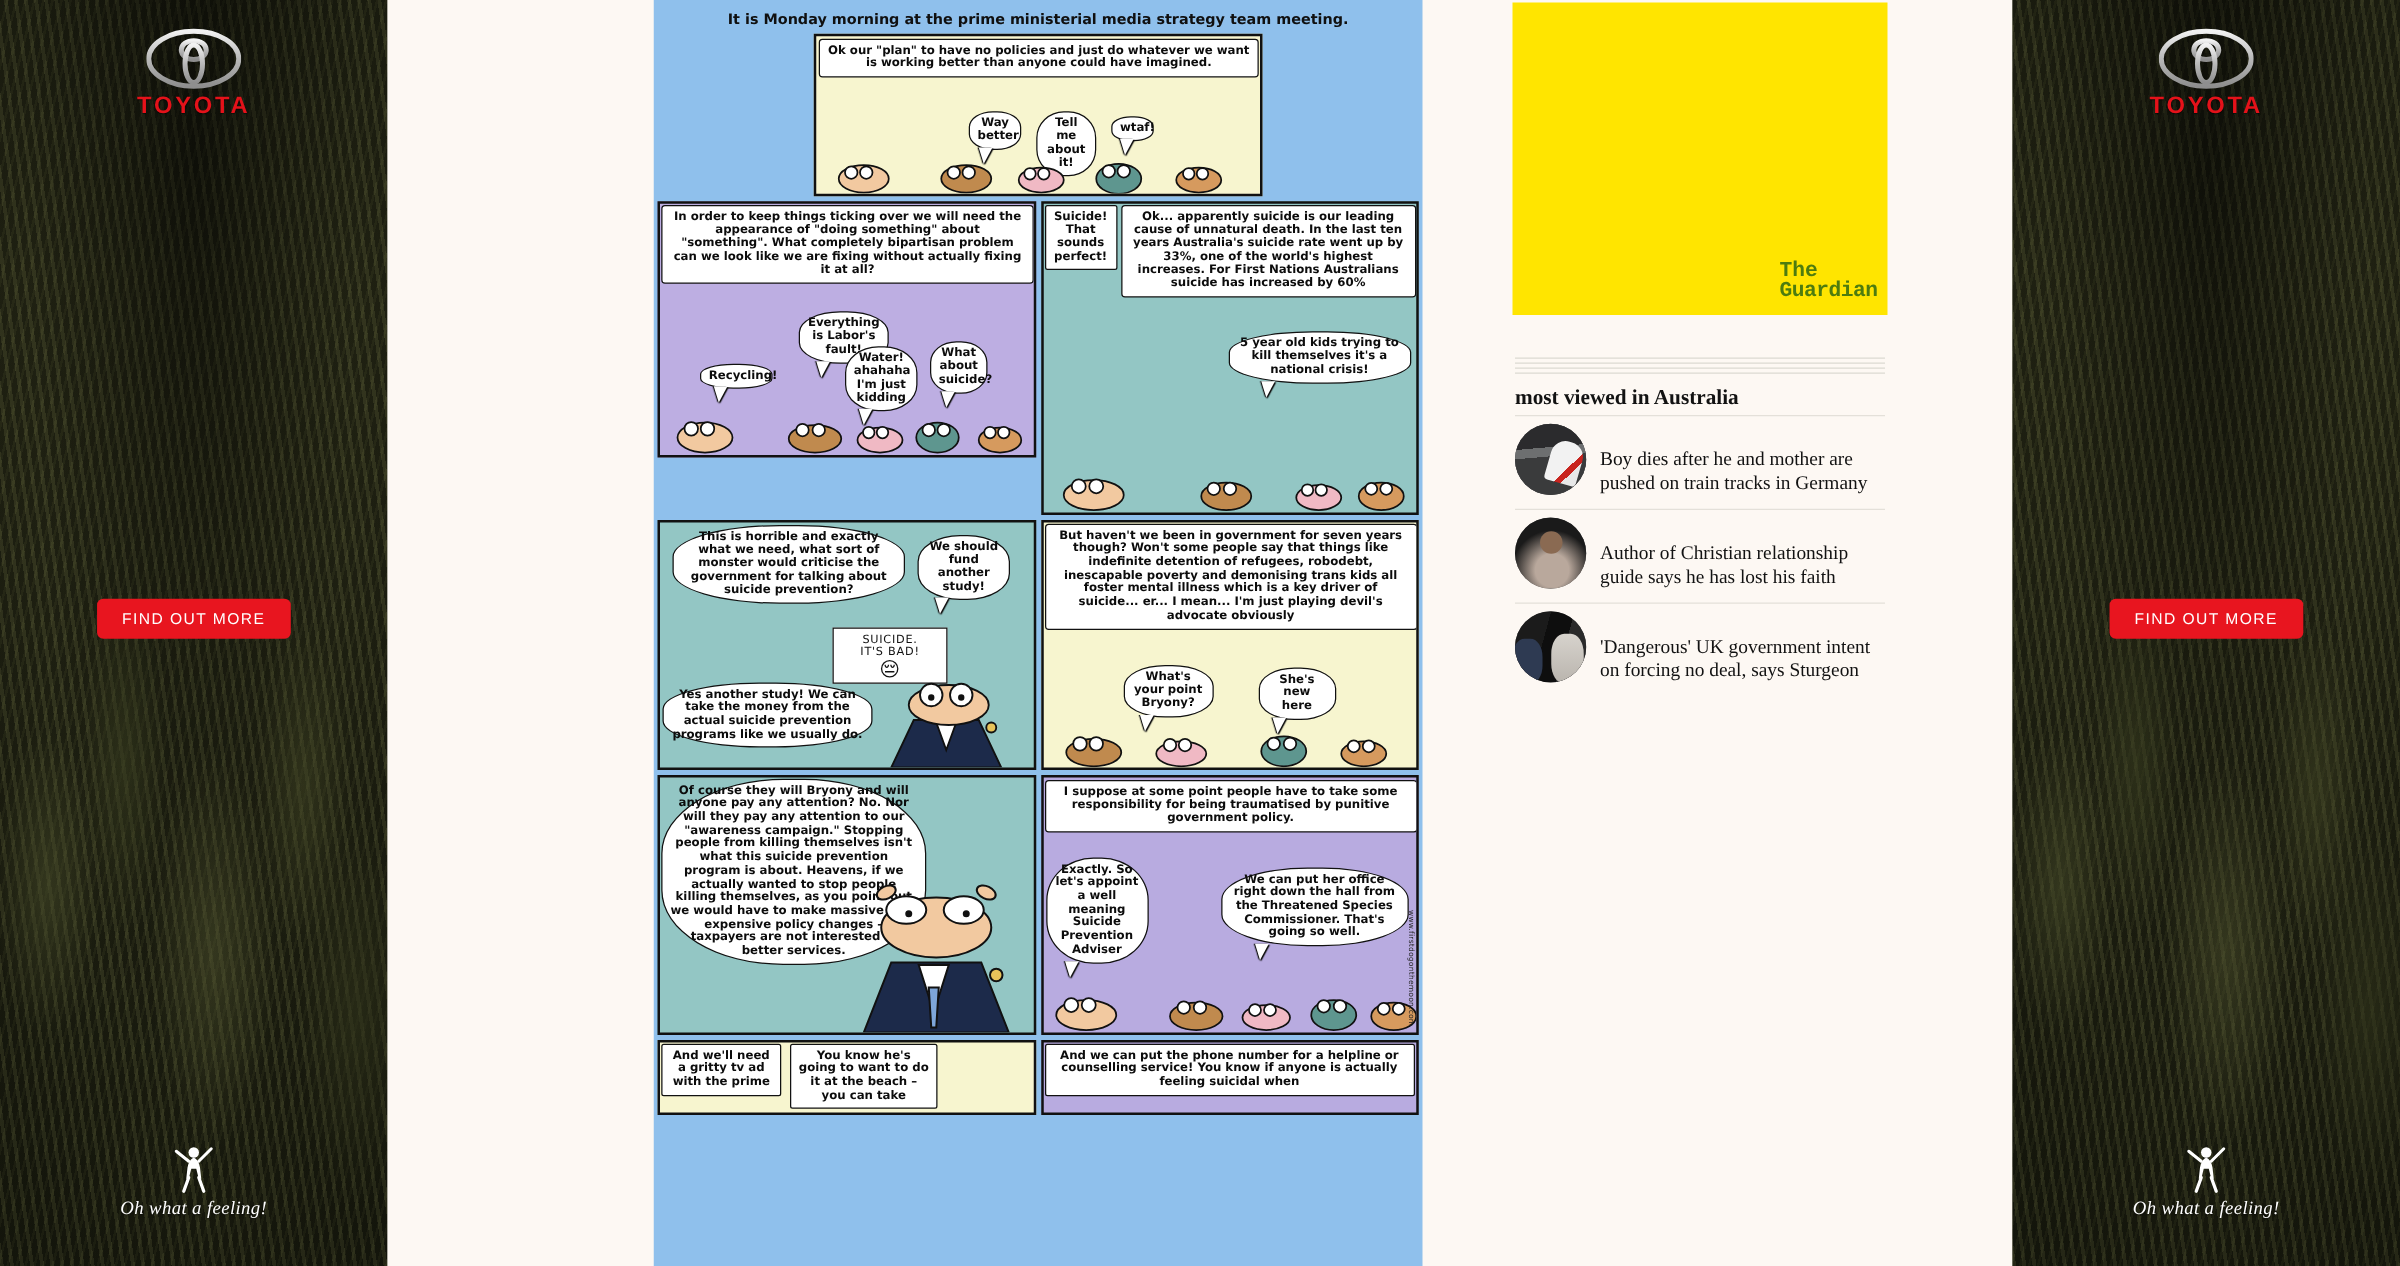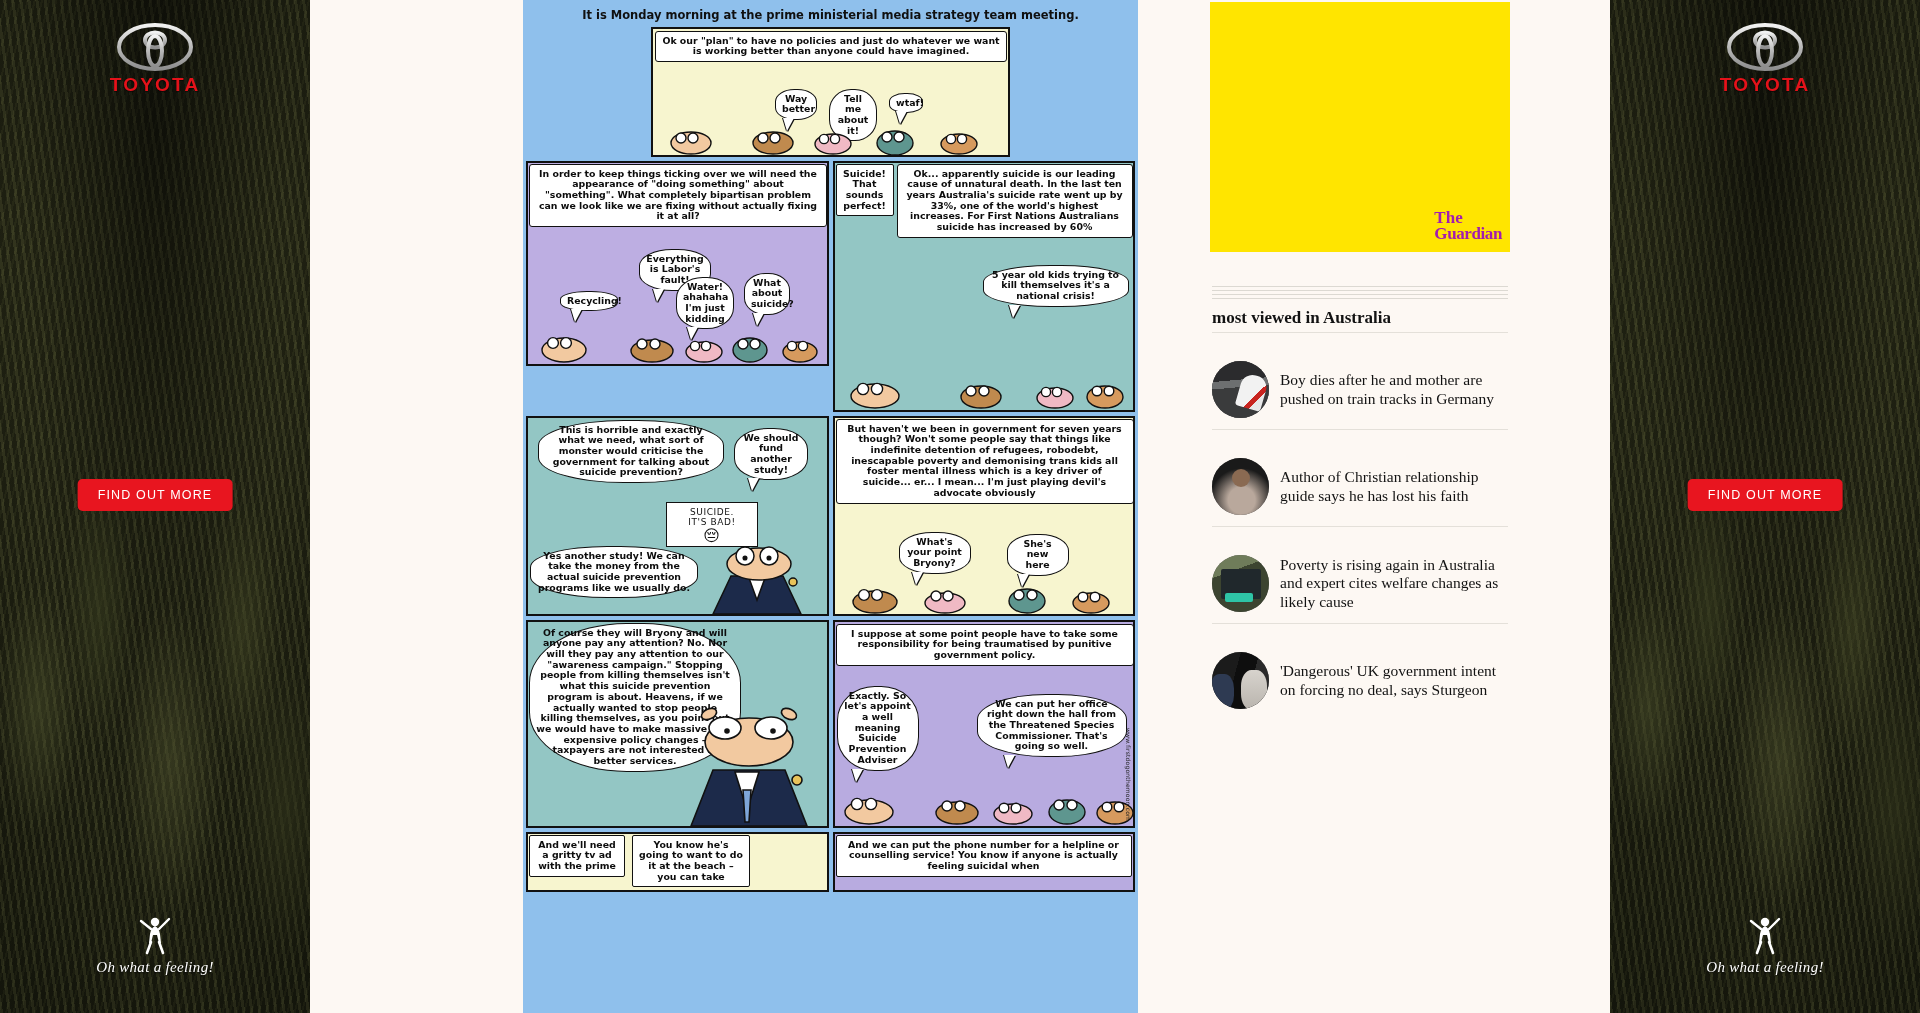--- a/index.html
+++ b/index.html
@@ -207,47 +207,47 @@
     width: 300px;
     height: 250px;
     background: #ffe500;
     position: relative;
     margin-top: 2px;
   }
   .ad-guardian-logo {
     position: absolute;
     right: 8px;
     bottom: 10px;
-    font-family: Liberation Serif, serif;
+    font-family: Liberation Mono, monospace;
     font-weight: 700;
     font-size: 17px;
     line-height: .93;
-    color: #a21caf;
+    color: #4d7c0f;
     text-align: left;
   }
   .ad-guardian-logo .l2 { letter-spacing: -.4px; }
 
   .rule-stack { margin: 34px 2px 0; }
   .rule-stack div { height: 1px; background: #dcd9d2; margin-bottom: 3px; }
   .rule-stack div:last-child { margin-bottom: 0; }
 
   .mv-title {
     font-family: "Liberation Serif", serif;
     font-weight: 700;
     font-size: 17px;
     color: #121212;
     margin: 9px 2px 4px;
   }
   .mv-list { margin: 0 2px; }
   .mv-item {
     display: flex;
     gap: 11px;
-    padding: 28px 0 11px;
+    padding: 6px 0 11px;
     border-top: 1px solid #e4e0d9;
-    align-items: center;
+    align-items: flex-end;
     cursor: pointer;
   }
   .mv-item:first-child { border-top: 1px solid #e4e0d9; }
   .mv-thumb {
     flex: 0 0 auto;
     width: 57px; height: 57px;
     border-radius: 50%;
     overflow: hidden;
     position: relative;
     background: #555;
@@ -576,26 +576,20 @@
           <span class="mv-headline">Boy dies after he and mother are pushed on train tracks in Germany</span>
         </a>
         <a class="mv-item">
           <span class="mv-thumb">
               <span class="th-author"></span>
             </span>
           <span class="mv-headline">Author of Christian relationship guide says he has lost his faith</span>
         </a>
         <a class="mv-item">
           <span class="mv-thumb">
-              <span class="th-centrelink"></span>
-            </span>
-          <span class="mv-headline">Poverty is rising again in Australia and expert cites welfare changes as likely cause</span>
-        </a>
-        <a class="mv-item">
-          <span class="mv-thumb">
               <span class="th-sturgeon"></span>
             </span>
           <span class="mv-headline">'Dangerous' UK government intent on forcing no deal, says Sturgeon</span>
         </a>
       </div>
     </div>
   </main>
 
   <aside class="skin-rail right">
     <div class="grass-photo"></div>

